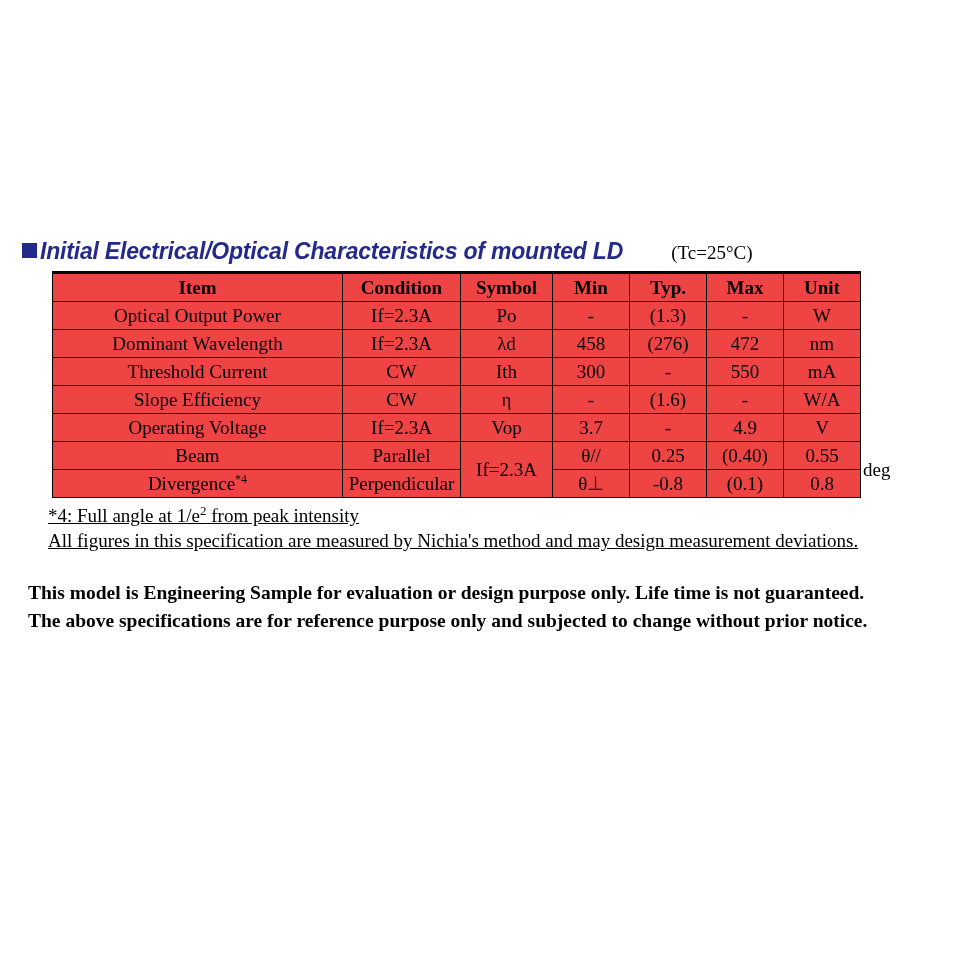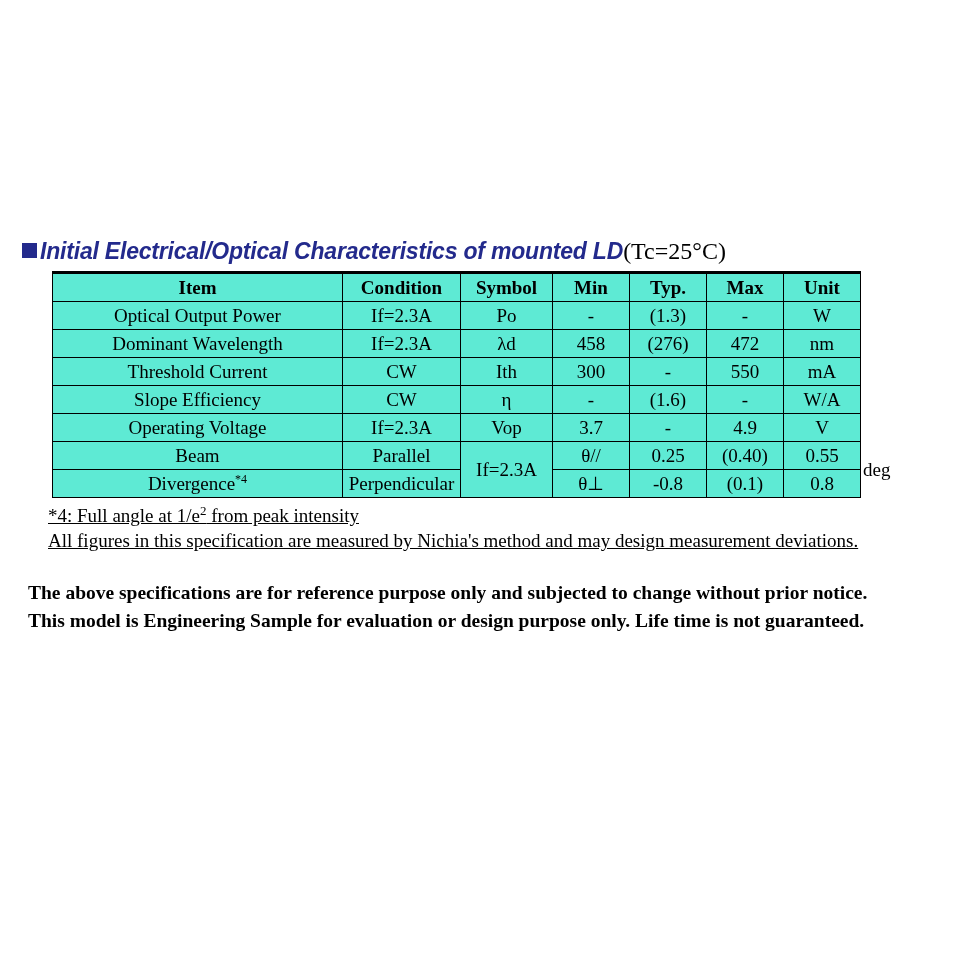--- a/index.html
+++ b/index.html
@@ -45,22 +45,23 @@
   .heading-title {
     font-family: "Liberation Sans", sans-serif;
     font-weight: bold;
     font-style: italic;
     font-size: 23px;
     color: #232a8c;
     letter-spacing: -0.2px;
   }
   .heading-cond {
     font-family: "Liberation Serif", serif;
-    font-size: 24px;
+    font-size: 19px;
     color: #000000;
+    margin-left: 48px;
     font-style: normal;
     font-weight: normal;
   }
 
   
   table.spec {
     border-collapse: collapse;
     margin-top: 6px;
     margin-left: 30px;
     width: 808px;
@@ -68,21 +69,21 @@
   }
   table.spec td, table.spec th {
     border: 1px solid #000000;
     text-align: center;
     vertical-align: middle;
     font-size: 19px;
     font-family: "Liberation Serif", serif;
     padding: 1px 2px;
     height: 25px;
     line-height: 1.12;
-    background: #5eead4;
+    background: #ef4444;
   }
   table.spec th {
     font-weight: bold;
   }
   table.spec tr.header-row th {
     border-top: 3px solid #000000;
     border-bottom: 1px solid #000000;
   }
   .last-row td {
     border-bottom: 3px solid #000000;
@@ -228,18 +229,18 @@
         </tr>
       </tbody>
     </table>
 
     <div class="notes">
       <div><span>*4: Full angle at 1/e</span><span class="note-sup">2</span><span> from peak intensity</span></div>
       <div>All figures in this specification are measured by Nichia's method and may design measurement deviations.</div>
     </div>
 
     <div class="footer">
+      <div>This model is Engineering Sample for evaluation or design purpose only. Life time is not guaranteed.</div>
       <div>The above specifications are for reference purpose only and subjected to change without prior notice.</div>
-      <div>This model is Engineering Sample for evaluation or design purpose only. Life time is not guaranteed.</div>
     </div>
 
   </div>
 </div>
 
 </body></html>

